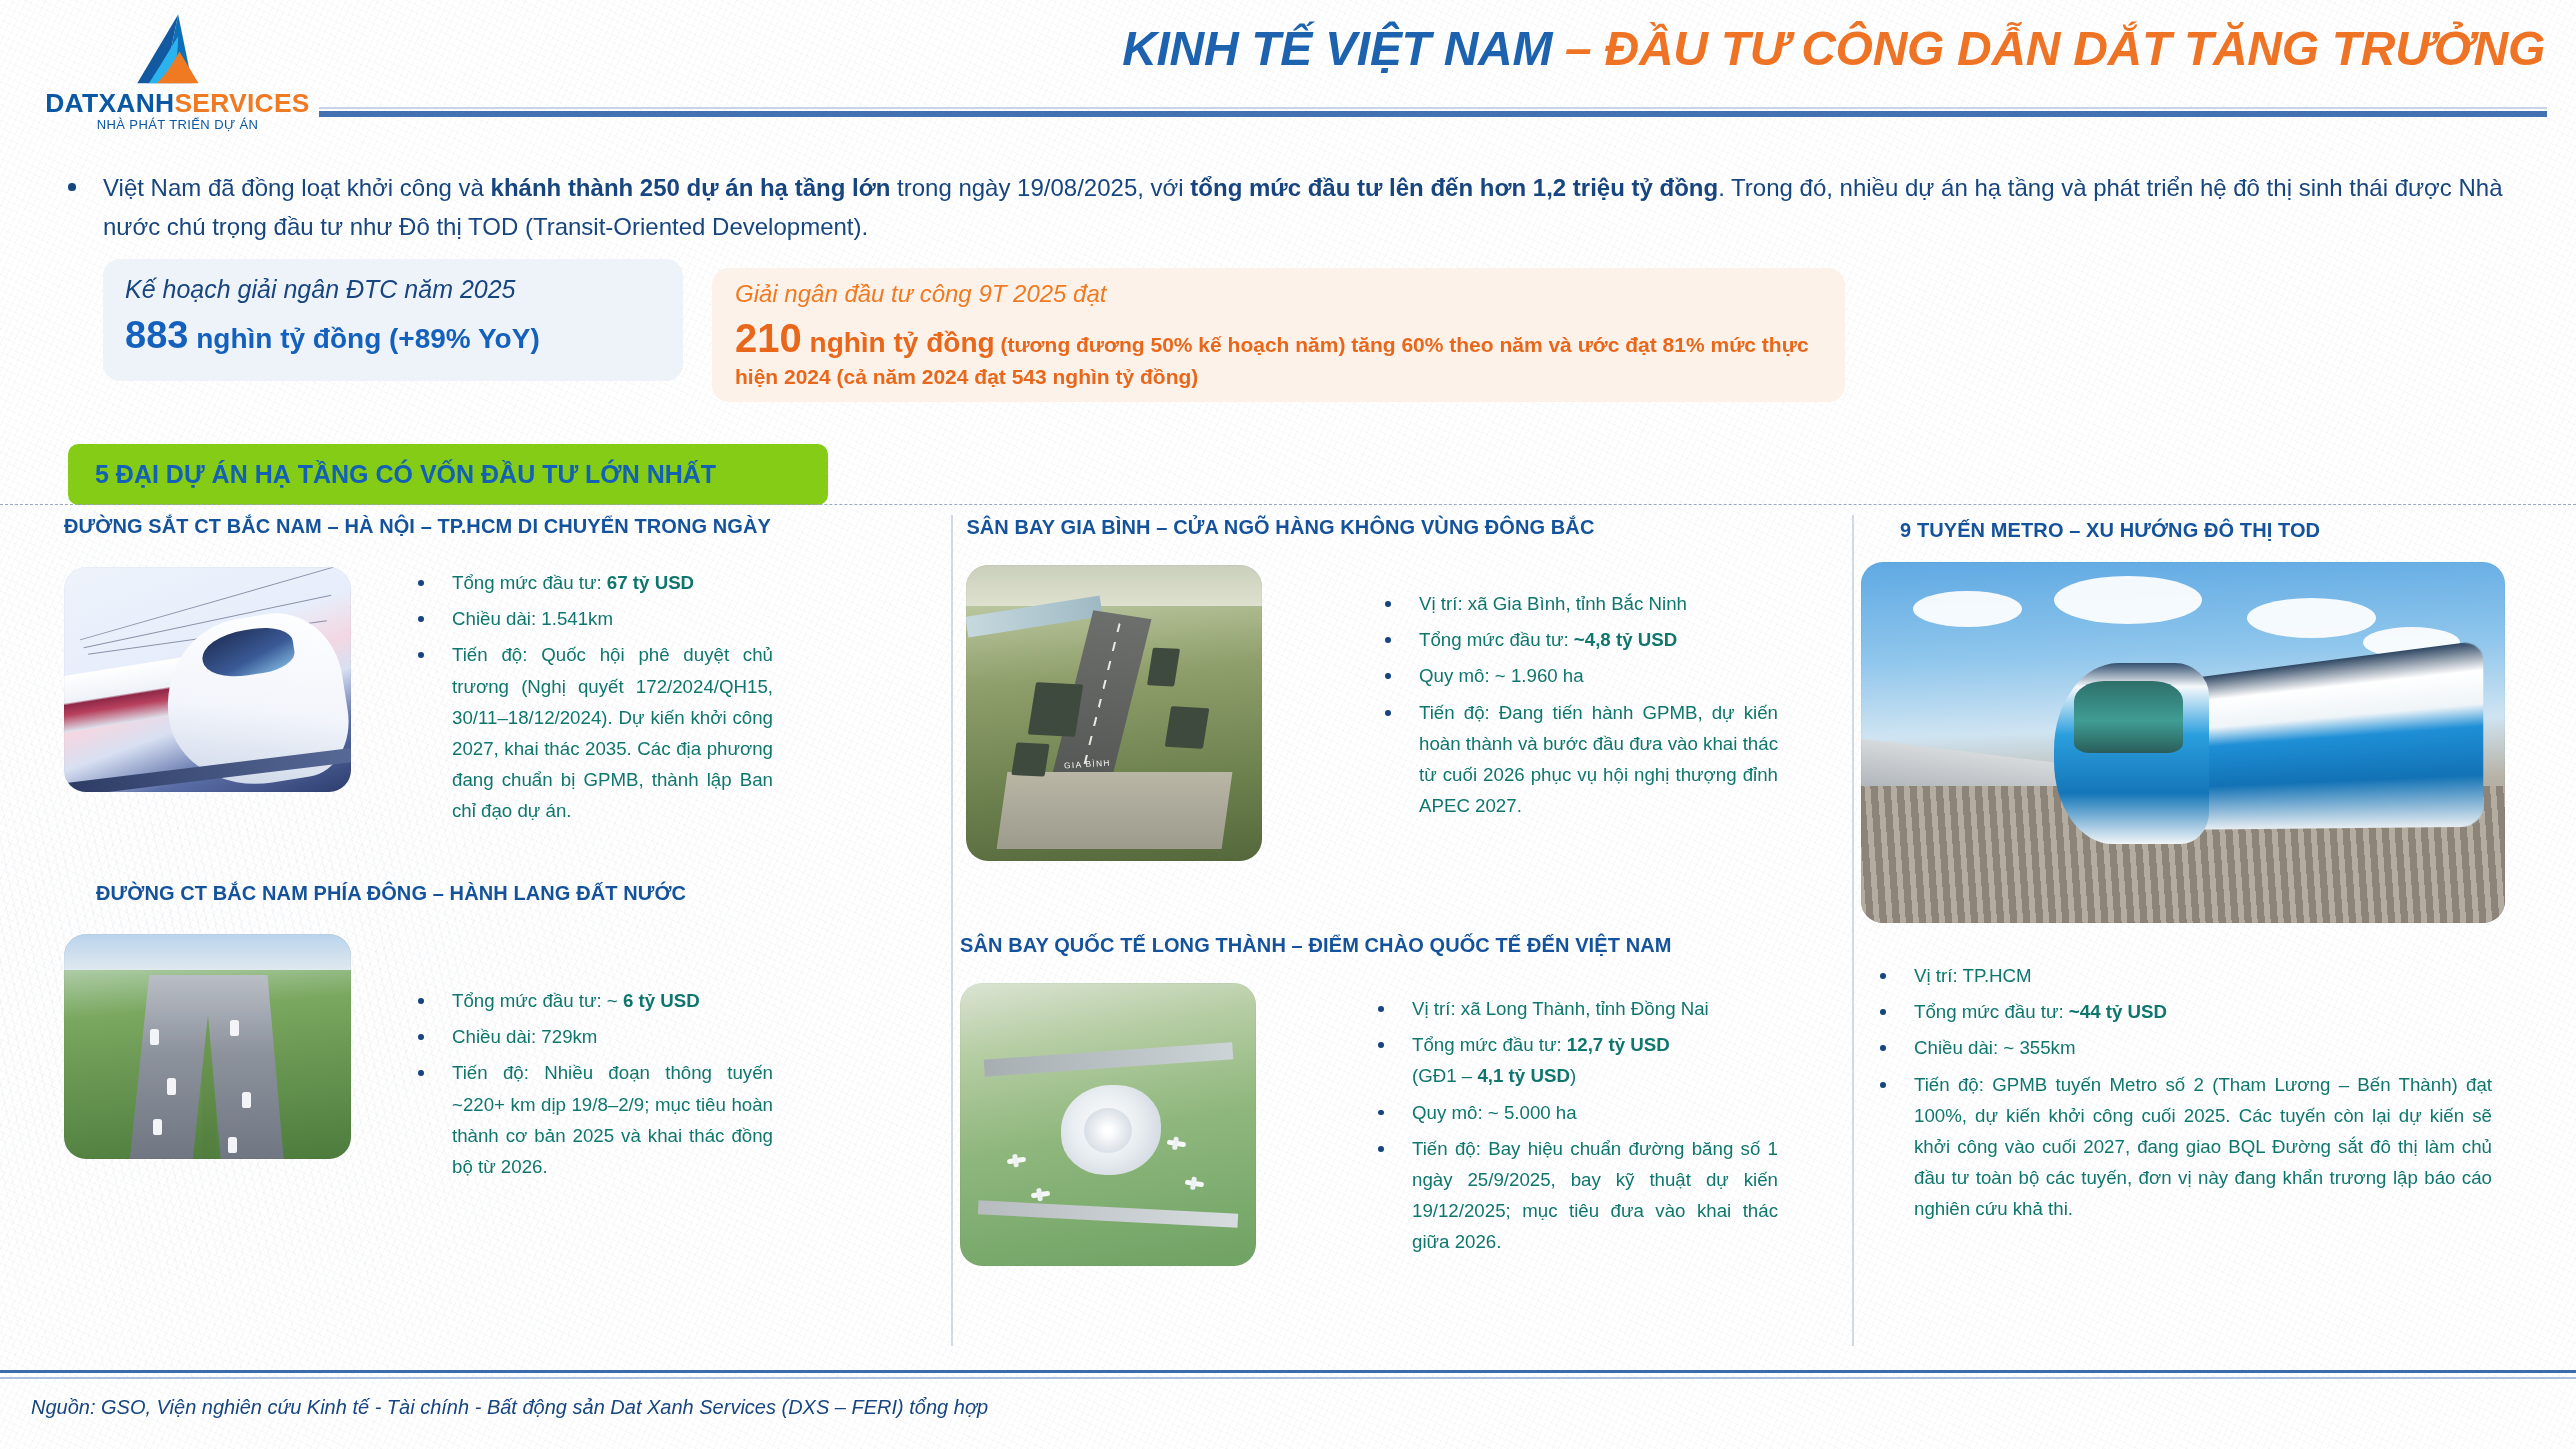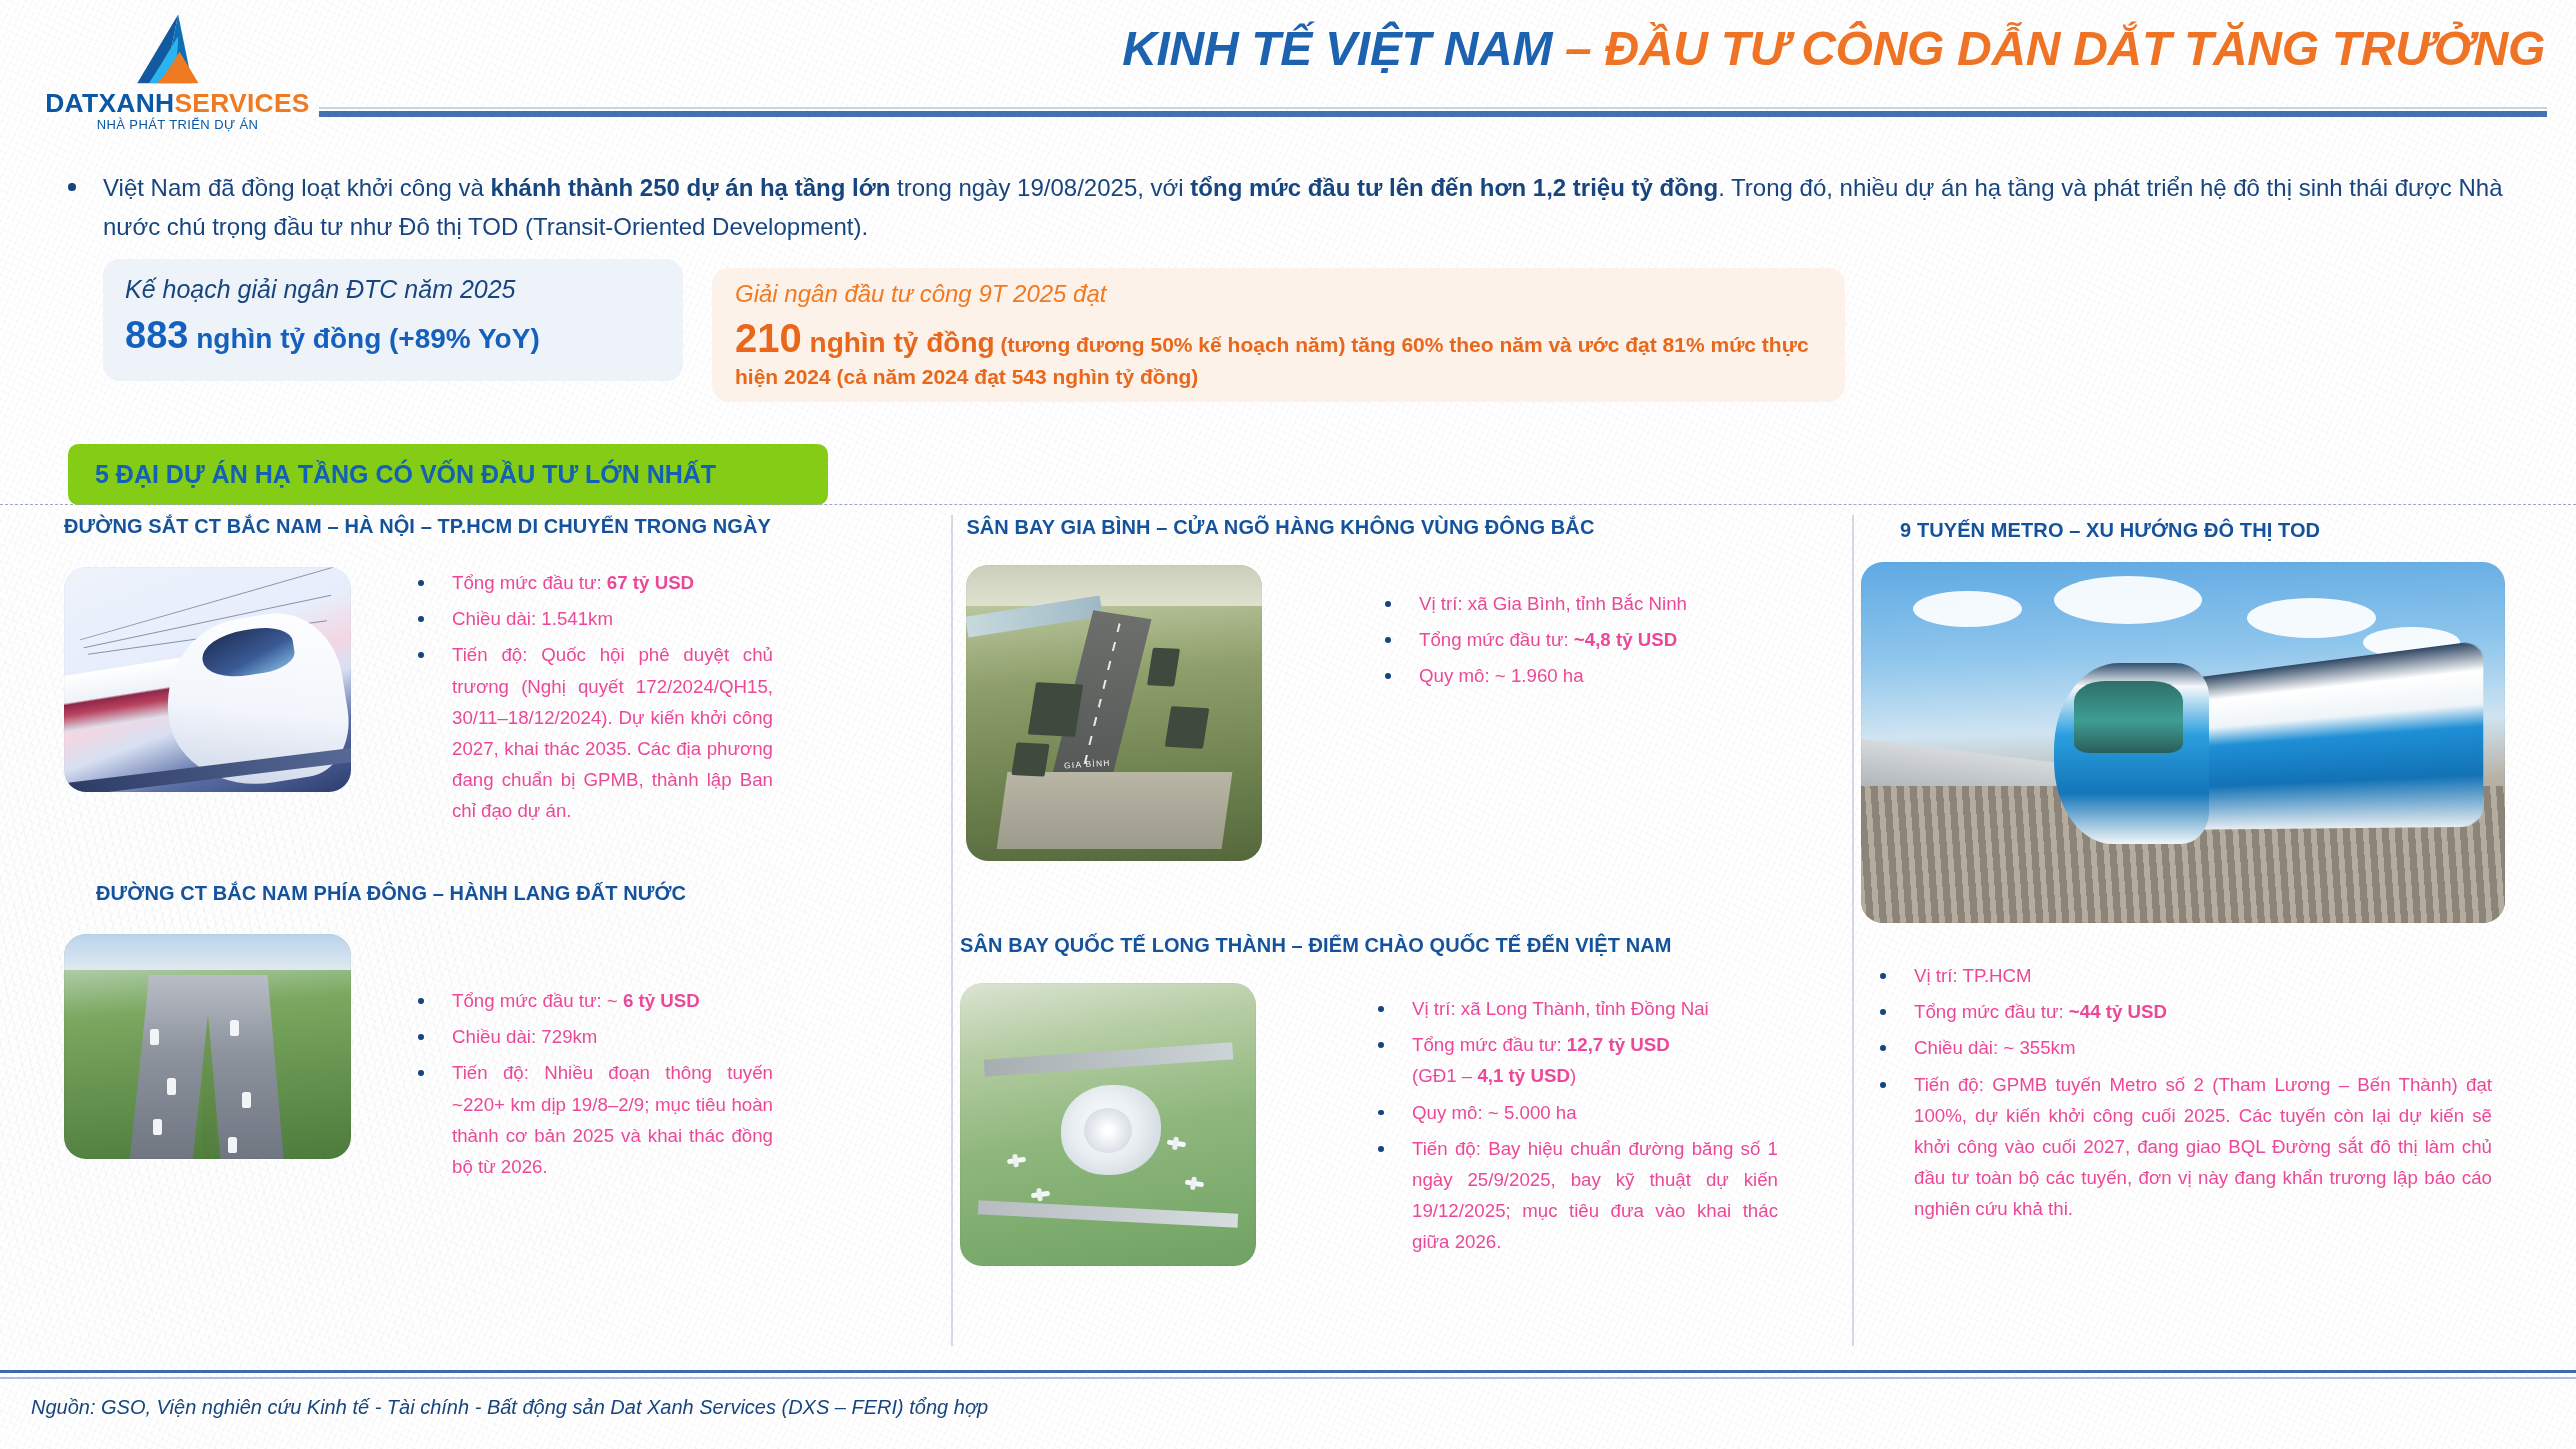--- a/index.html
+++ b/index.html
@@ -128,21 +128,21 @@
   .proj-title {
     font-size: 20px; font-weight: bold; color: #14539c;
     white-space: nowrap; letter-spacing: 0.1px;
   }
 
   
   ul.blist { list-style: none; }
   ul.blist li {
     position: relative;
     padding-left: 40px;
-    font-size: 18.7px; color: #ec4899;
+    font-size: 18.7px; color: #0f766e;
     line-height: 1.66; text-align: justify;
     margin-bottom: 5.2px;
   }
   ul.blist li::before {
     content: "";
     position: absolute; left: 6.4px; top: 13px;
     width: 5.8px; height: 5.8px; border-radius: 50%; background: #17457f;
   }
   ul.blist li b { font-weight: bold; }
 
@@ -437,20 +437,21 @@
       <div class="hangar" style="left:62%;top:28%;width:9%;height:13%;transform:rotate(9deg) skewY(-6deg);"></div>
       <div class="hangar" style="left:68%;top:48%;width:13%;height:14%;transform:rotate(9deg) skewY(-6deg);"></div>
       <div class="hangar" style="left:16%;top:60%;width:11%;height:11%;transform:rotate(9deg) skewY(-6deg);"></div>
       <div class="label">GIA BÌNH</div>
     </div>
 
     <ul class="blist" style="position:absolute;left:419px;top:84px;width:399px;">
       <li><span>Vị trí: xã Gia Bình, tỉnh Bắc Ninh</span></li>
       <li><span>Tổng mức đầu tư: </span><b>~4,8 tỷ USD</b></li>
       <li><span>Quy mô: ~ 1.960 ha</span></li>
+      <li><span>Tiến độ: Đang tiến hành GPMB, dự kiến hoàn thành và bước đầu đưa vào khai thác từ cuối 2026 phục vụ hội nghị thượng đỉnh APEC 2027.</span></li>
     </ul>
   </div>
 
   <div style="position:relative;height:399px;">
     <div class="proj-title" style="position:absolute;left:0px;top:31px;">SÂN BAY QUỐC TẾ LONG THÀNH – ĐIỂM CHÀO QUỐC TẾ ĐẾN VIỆT NAM</div>
 
     <div class="photo ph-longthanh" style="left:0px;top:80px;">
       <div class="taxiway"></div>
       <div class="terminal"></div>
       <div class="lotus"></div>

